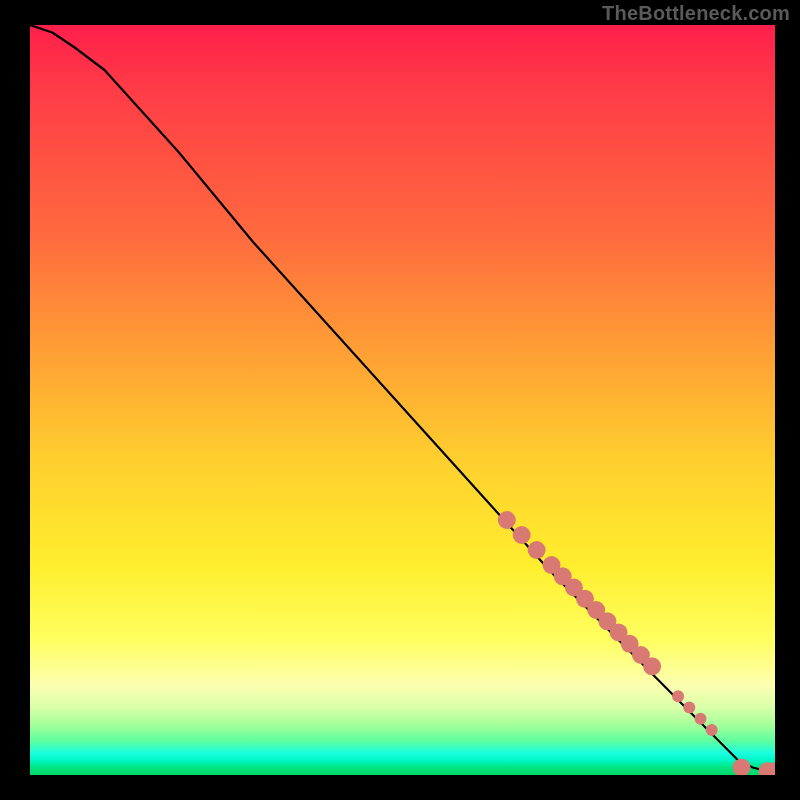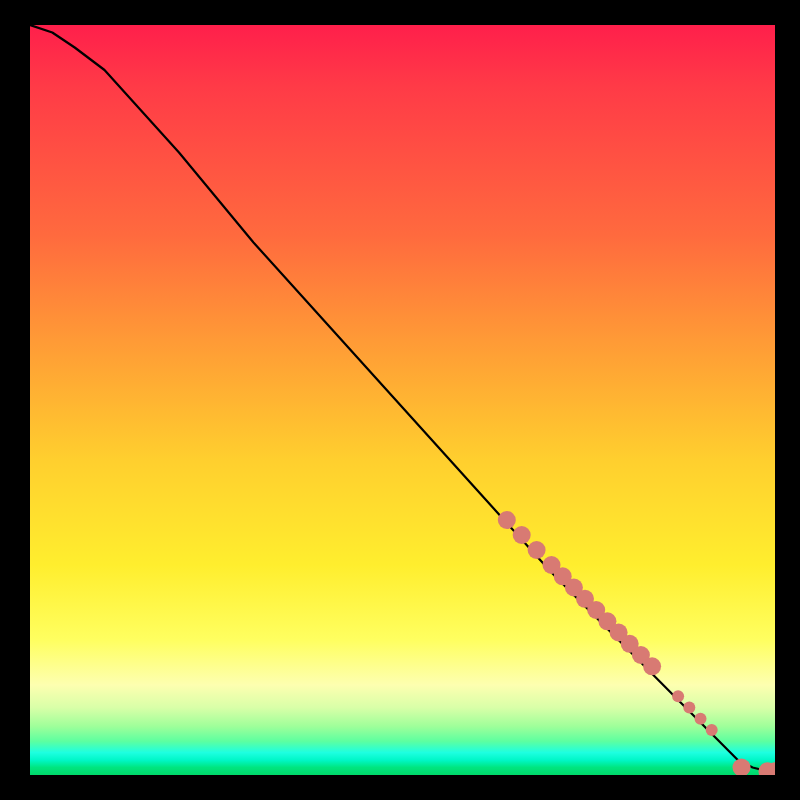--- a/index.html
+++ b/index.html
@@ -73,20 +73,21 @@
     stroke-linejoin: round;
   }
   .dot {
     fill: #d87a73;
   }
 </style>
 </head>
 <body>
 
 <div class="stage">
+  <div class="watermark">TheBottleneck.com</div>
 
   <div class="plot-area">
     <div class="gradient"></div>
     <svg class="curve" viewBox="0 0 745 750" preserveAspectRatio="none">
       <path id="curve-path" d="M 0.0 0.0 L 22.3 7.5 L 44.7 22.5 L 74.5 45.0 L 149.0 127.5 L 223.5 217.5 L 298.0 300.0 L 372.5 382.5 L 447.0 465.0 L 521.5 547.5 L 596.0 622.5 L 655.6 682.5 L 685.4 712.5 L 707.8 735.0 L 722.6 742.5 L 737.5 746.3 L 745.0 746.3"></path>
       <g id="dots">
           <circle cx="476.8" cy="495.0" r="9" class="dot"></circle>
           <circle cx="491.7" cy="510.0" r="9" class="dot"></circle>
           <circle cx="506.6" cy="525.0" r="9" class="dot"></circle>
           <circle cx="521.5" cy="540.0" r="9" class="dot"></circle>

